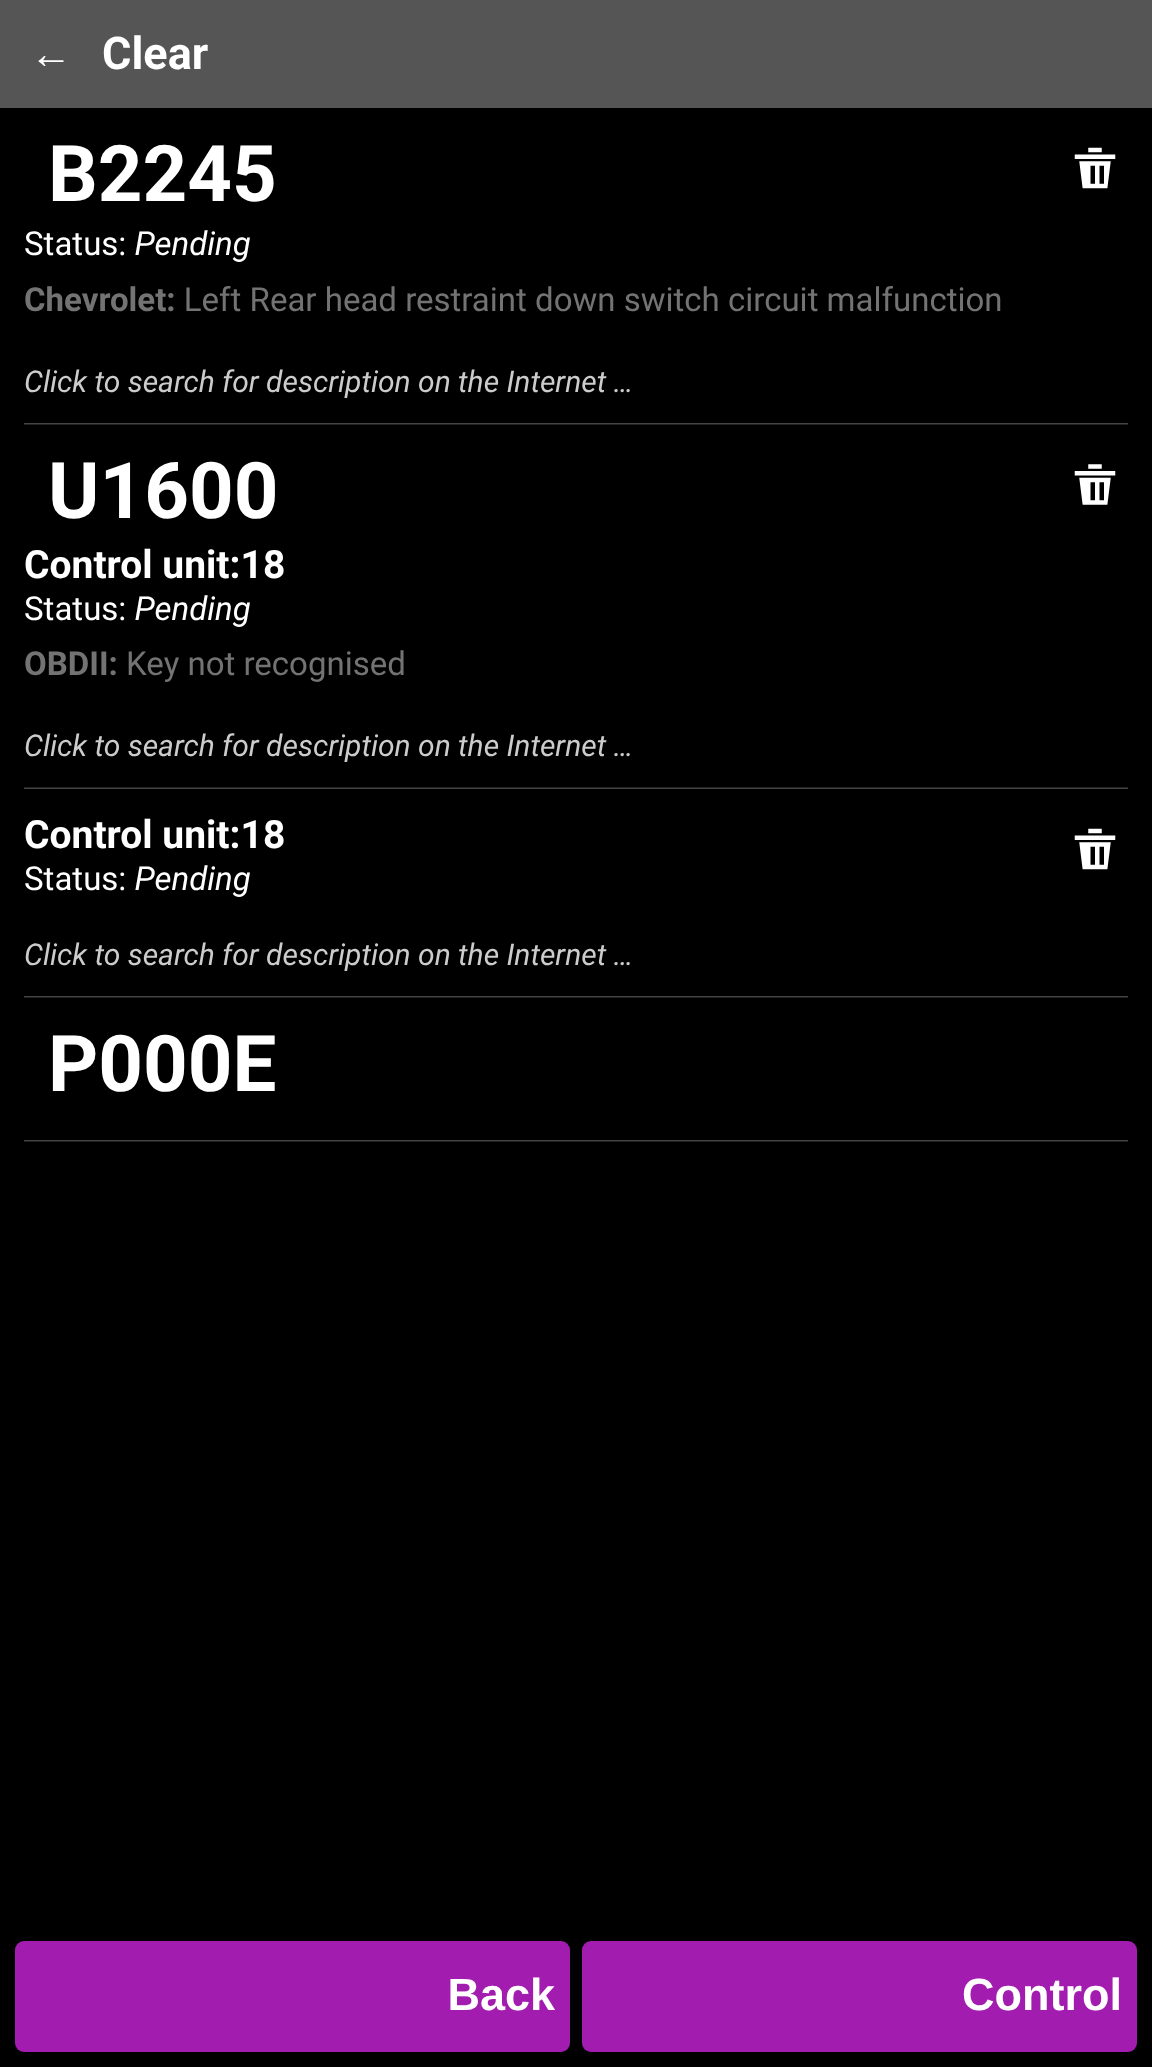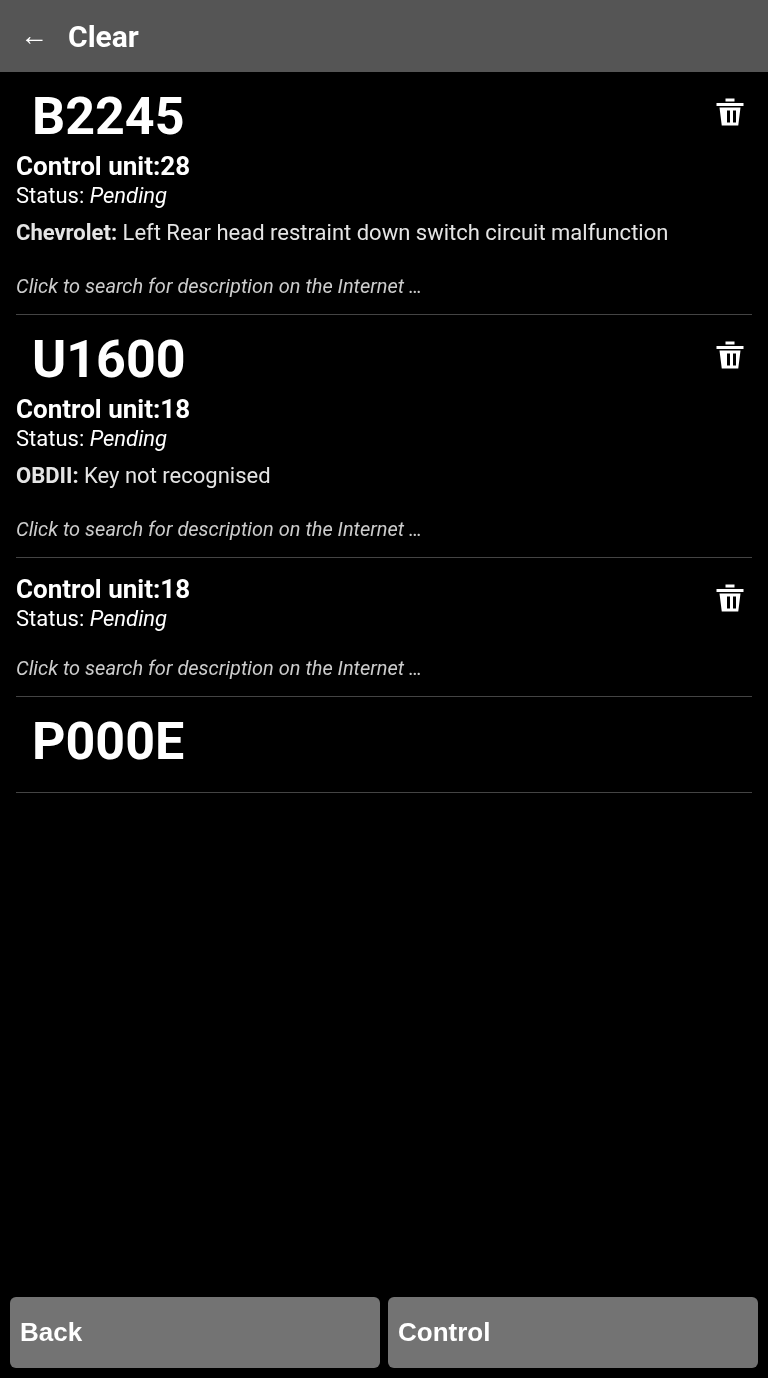--- a/index.html
+++ b/index.html
@@ -67,21 +67,21 @@
       font-size: 22px;
       color: #fff;
       margin-top: 2px;
     }
     .dtc-status em {
       font-style: italic;
     }
     .dtc-description {
       margin-top: 10px;
       font-size: 22px;
-      color: #e5e5e5;
+      color: #737373;
       line-height: 1.4;
     }
     .dtc-description strong {
       font-weight: bold;
     }
     .dtc-search-link {
       font-size: 20px;
       font-style: italic;
       color: #ccc;
       margin-top: 25px;
@@ -105,47 +105,46 @@
     .footer {
       display: flex;
       flex-direction: row;
       background: #000;
       padding: 10px 10px;
       gap: 8px;
       flex-shrink: 0;
     }
     .footer-btn {
       flex: 1;
-      background: #737373;
+      background: #a21caf;
       color: #fff;
-      font-size: 26px;
+      font-size: 30px;
       font-weight: bold;
       border: none;
       border-radius: 6px;
       padding: 20px 10px;
       cursor: pointer;
-      text-align: left;
+      text-align: right;
     }
   </style>
 </head>
 <body>
 
 <div class="header">
   <span class="back-arrow">←</span>
   <span class="header-title">Clear</span>
 </div>
 
 <div class="content" id="content-area">
 
 <div class="dtc-card">
       <div class="dtc-code">B2245</div>
       <div class="trash-icon"><svg viewBox="0 0 24 24" xmlns="http://www.w3.org/2000/svg">
         <path d="M3 6h18v2H3V6zm2 3h14l-1.5 12H6.5L5 9zm5 2v8h2v-8h-2zm4 0v8h2v-8h-2zM9 3h6v2H9V3z"></path>
       </svg></div>
-      <div class="dtc-control-unit">Control unit:28</div>
       <div class="dtc-status">Status: <em>Pending</em></div>
       <div class="dtc-description"><strong>Chevrolet:</strong> Left Rear head restraint down switch circuit malfunction</div>
       <span class="dtc-search-link">Click to search for description on the Internet …</span>
     </div>
     <div class="dtc-card">
       <div class="dtc-code">U1600</div>
       <div class="trash-icon"><svg viewBox="0 0 24 24" xmlns="http://www.w3.org/2000/svg">
         <path d="M3 6h18v2H3V6zm2 3h14l-1.5 12H6.5L5 9zm5 2v8h2v-8h-2zm4 0v8h2v-8h-2zM9 3h6v2H9V3z"></path>
       </svg></div>
       <div class="dtc-control-unit">Control unit:18</div>

